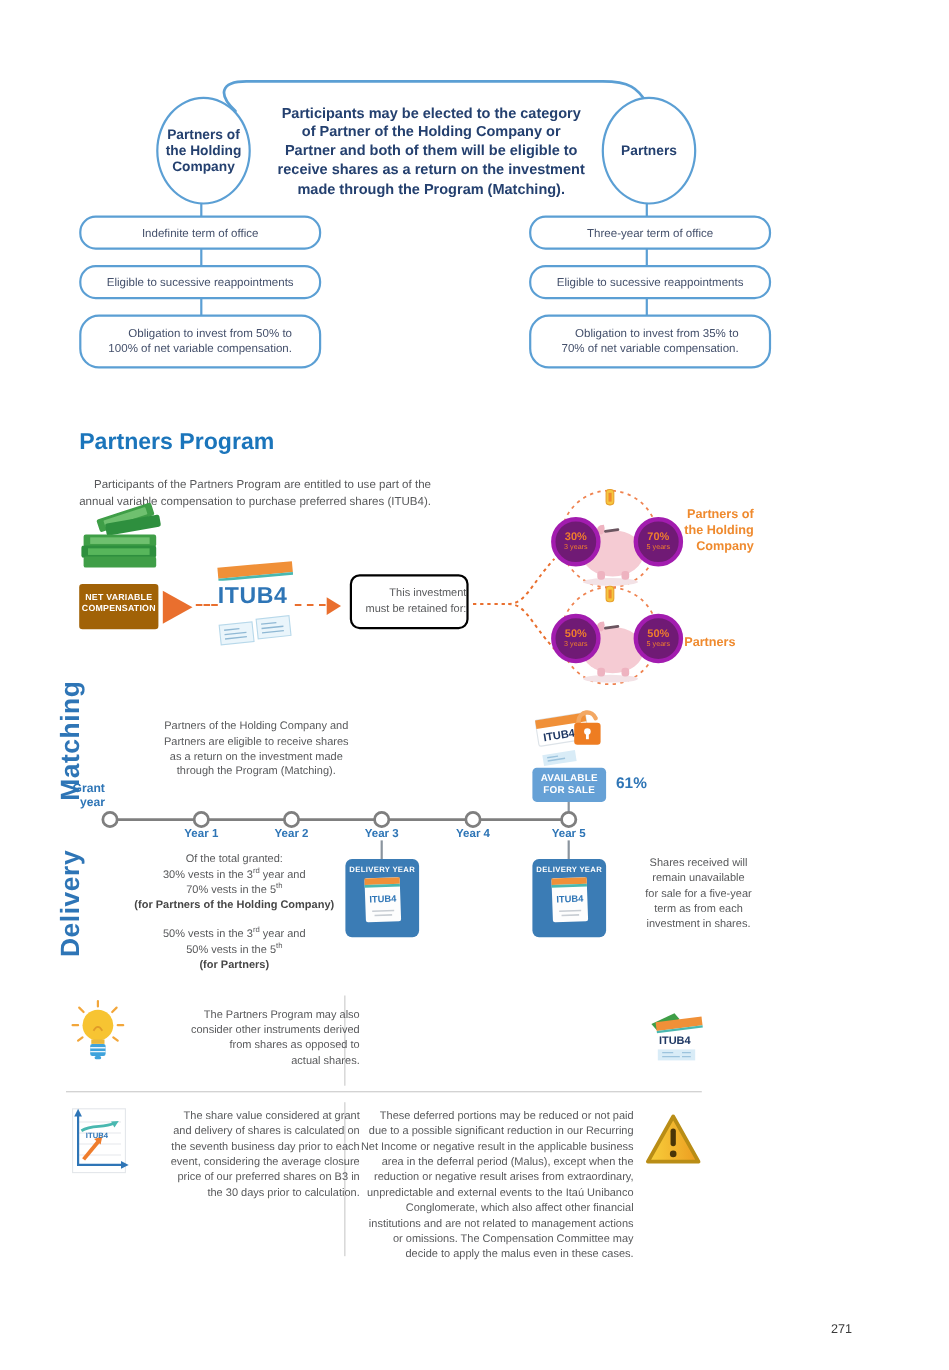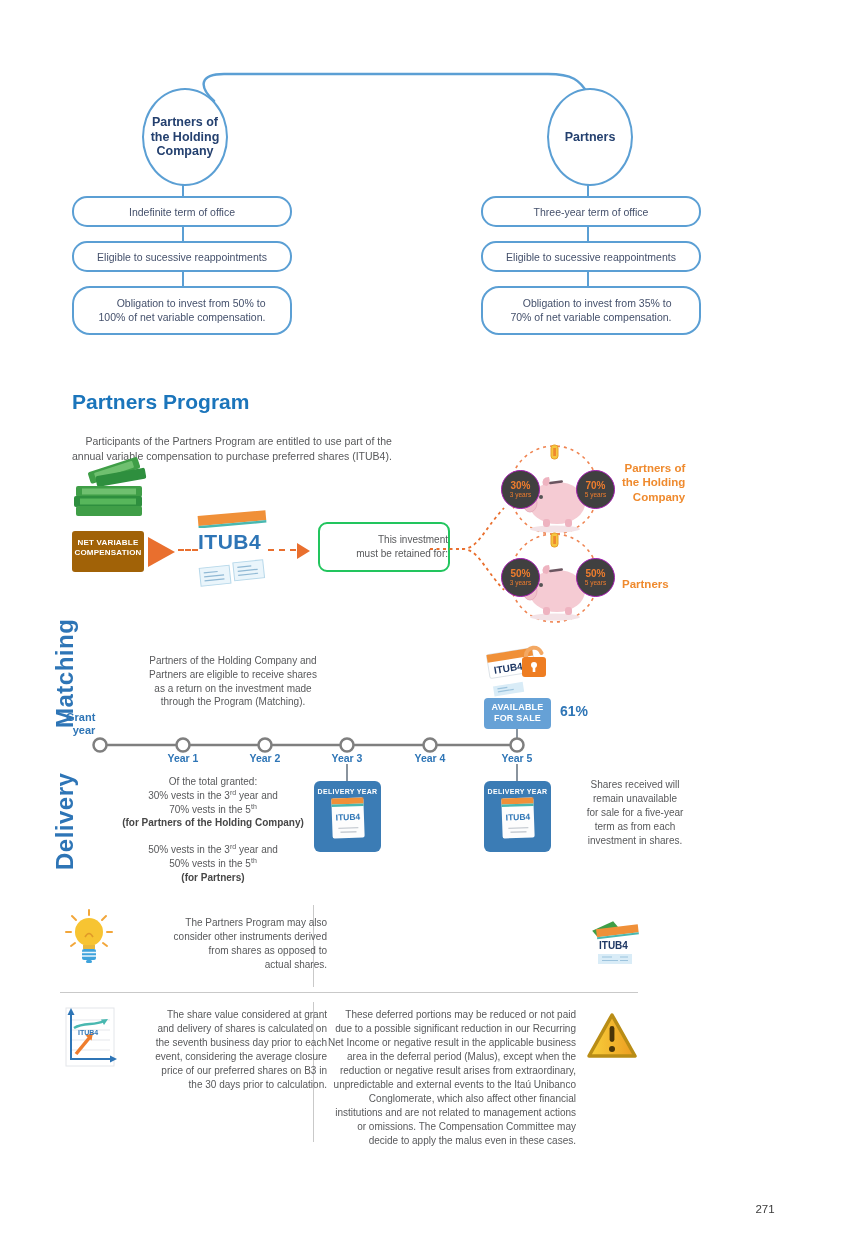--- a/index.html
+++ b/index.html
@@ -26,23 +26,23 @@
   .h1{position:absolute;left:72px;top:390px;font-size:21px;font-weight:bold;color:#1b75bb;}
   .sub{position:absolute;left:72px;top:434px;font-size:10.5px;line-height:1.4;color:#58595b;}
   .nvc{position:absolute;left:72px;top:531px;width:72px;height:41px;background:#a16207;border-radius:3px;
        color:#fff;font-weight:bold;font-size:8px;line-height:1.3;text-align:center;padding-top:7px;box-sizing:border-box;letter-spacing:.2px;}
   .tri-big{position:absolute;left:148px;top:537px;width:0;height:0;border-top:15px solid transparent;
        border-bottom:15px solid transparent;border-left:27px solid #e96f2e;}
   .dash{position:absolute;border-top:2px dashed #e96f2e;height:0;}
   .tri-small{position:absolute;left:297px;top:543px;width:0;height:0;border-top:8px solid transparent;
        border-bottom:8px solid transparent;border-left:13px solid #e96f2e;}
   .ticker-big{position:absolute;left:198px;top:530px;font-size:21px;font-weight:bold;color:#2e75b6;letter-spacing:.5px;}
-  .retain{position:absolute;left:318px;top:522px;width:132px;height:50px;border:2px solid #22c55e;border-radius:9px;
+  .retain{position:absolute;left:318px;top:522px;width:108px;height:50px;border:2px solid #000000;border-radius:9px;
           background:#fff;font-size:10px;line-height:1.35;color:#58595b;padding:9px 0 0 12px;box-sizing:border-box;}
-  .badge{position:absolute;width:37px;height:37px;border:1px solid #a21caf;border-radius:50%;background:#404040;
+  .badge{position:absolute;width:37px;height:37px;border:4px solid #a21caf;border-radius:50%;background:#701a75;
          display:flex;flex-direction:column;align-items:center;justify-content:center;z-index:3;}
   .badge-pct{font-size:10px;font-weight:bold;color:#ef7d2d;line-height:1;}
   .badge-term{font-size:6.5px;color:#ef7d2d;line-height:1.2;}
   .glabel{position:absolute;font-size:11.5px;font-weight:bold;color:#ef8a2e;line-height:1.25;}
 
   
   .vlabel{position:absolute;writing-mode:vertical-rl;transform:rotate(180deg);
           color:#2e75b6;font-weight:bold;font-size:24px;letter-spacing:.5px;line-height:1;}
   .mdesc{position:absolute;left:128px;top:654px;width:210px;text-align:center;font-size:10px;line-height:1.38;color:#58595b;}
   .avail{position:absolute;left:484px;top:698px;width:67px;height:31px;background:#66a1d6;border-radius:4px;
@@ -77,20 +77,25 @@
   <div class="stub" style="left:182px;top:221px;height:22px"></div>
   <div class="stub" style="left:182px;top:266px;height:22px"></div>
   <div class="stub" style="left:587px;top:180px;height:18px"></div>
   <div class="stub" style="left:587px;top:221px;height:22px"></div>
   <div class="stub" style="left:587px;top:266px;height:22px"></div>
 
   <div class="circle pre" style="left:142px;top:88px">Partners of
 the Holding
 Company</div>
   <div class="circle pre" style="left:547px;top:88px">Partners</div>
+  <div class="flow-desc pre">Participants may be elected to the category
+of Partner of the Holding Company or
+Partner and both of them will be eligible to
+receive shares as a return on the investment
+made through the Program (Matching).</div>
 
   <div class="pill" style="left:72px;top:196px">Indefinite term of office</div>
   <div class="pill" style="left:72px;top:241px">Eligible to sucessive reappointments</div>
   <div class="bigpill pre" style="left:72px;top:286px">Obligation to invest from 50% to
 100% of net variable compensation.</div>
 
   <div class="pill" style="left:481px;top:196px">Three-year term of office</div>
   <div class="pill" style="left:481px;top:241px">Eligible to sucessive reappointments</div>
   <div class="bigpill pre" style="left:481px;top:286px">Obligation to invest from 35% to
 70% of net variable compensation.</div>

